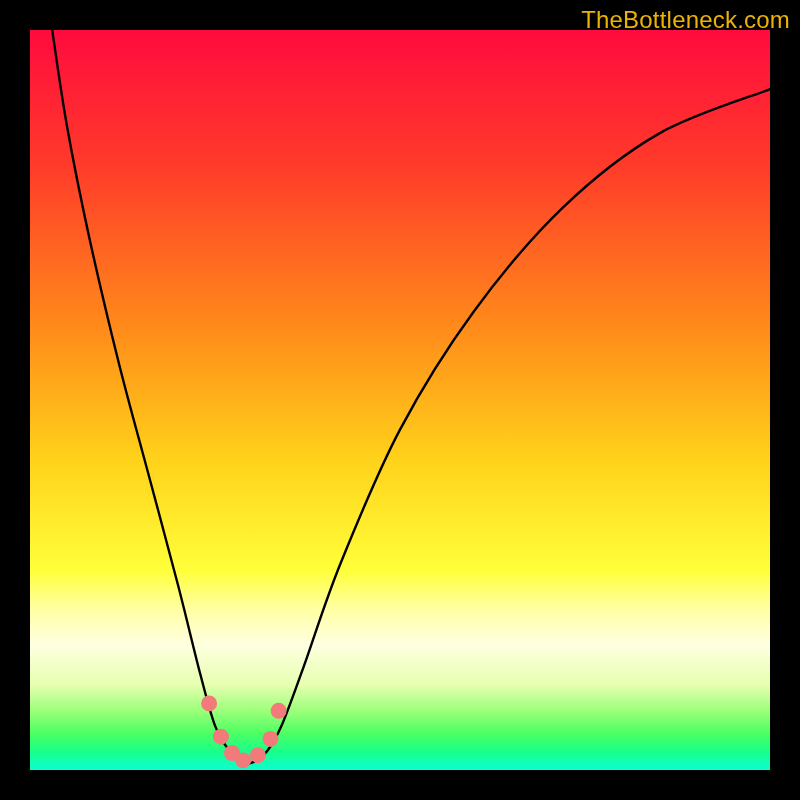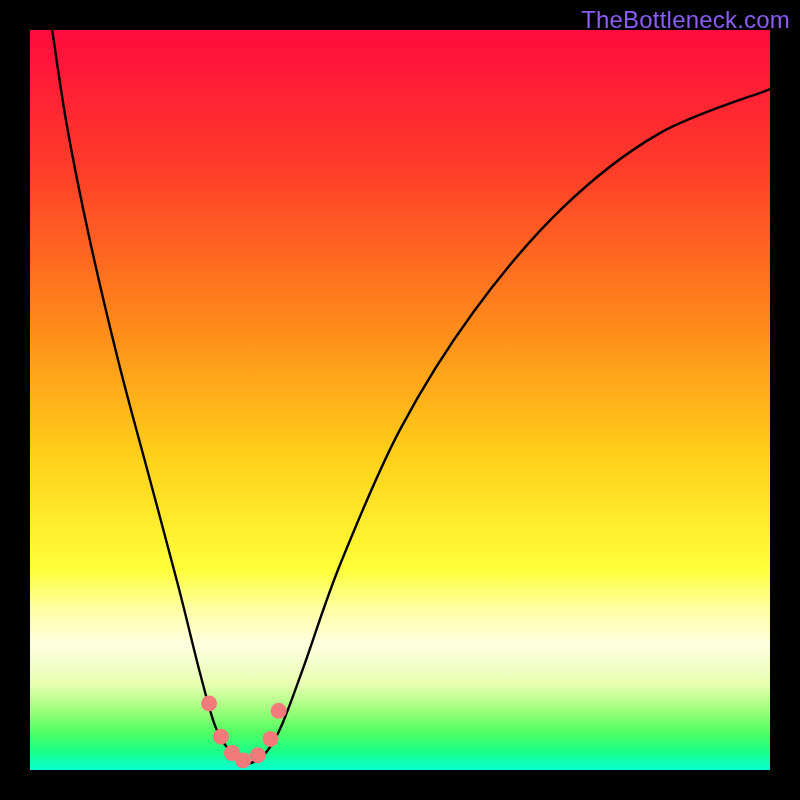--- a/index.html
+++ b/index.html
@@ -20,21 +20,21 @@
     background: #000;
   }
   .gradient {
     position: absolute;
     inset: 0;
   }
   .watermark {
     position: absolute;
     top: 6px;
     right: 10px;
-    color: #8b5cf6;
+    color: #eab308;
     font-size: 24px;
     font-weight: 500;
     letter-spacing: 0.2px;
   }
   svg.curve {
     position: absolute;
     inset: 0;
   }
 </style>
 </head>

